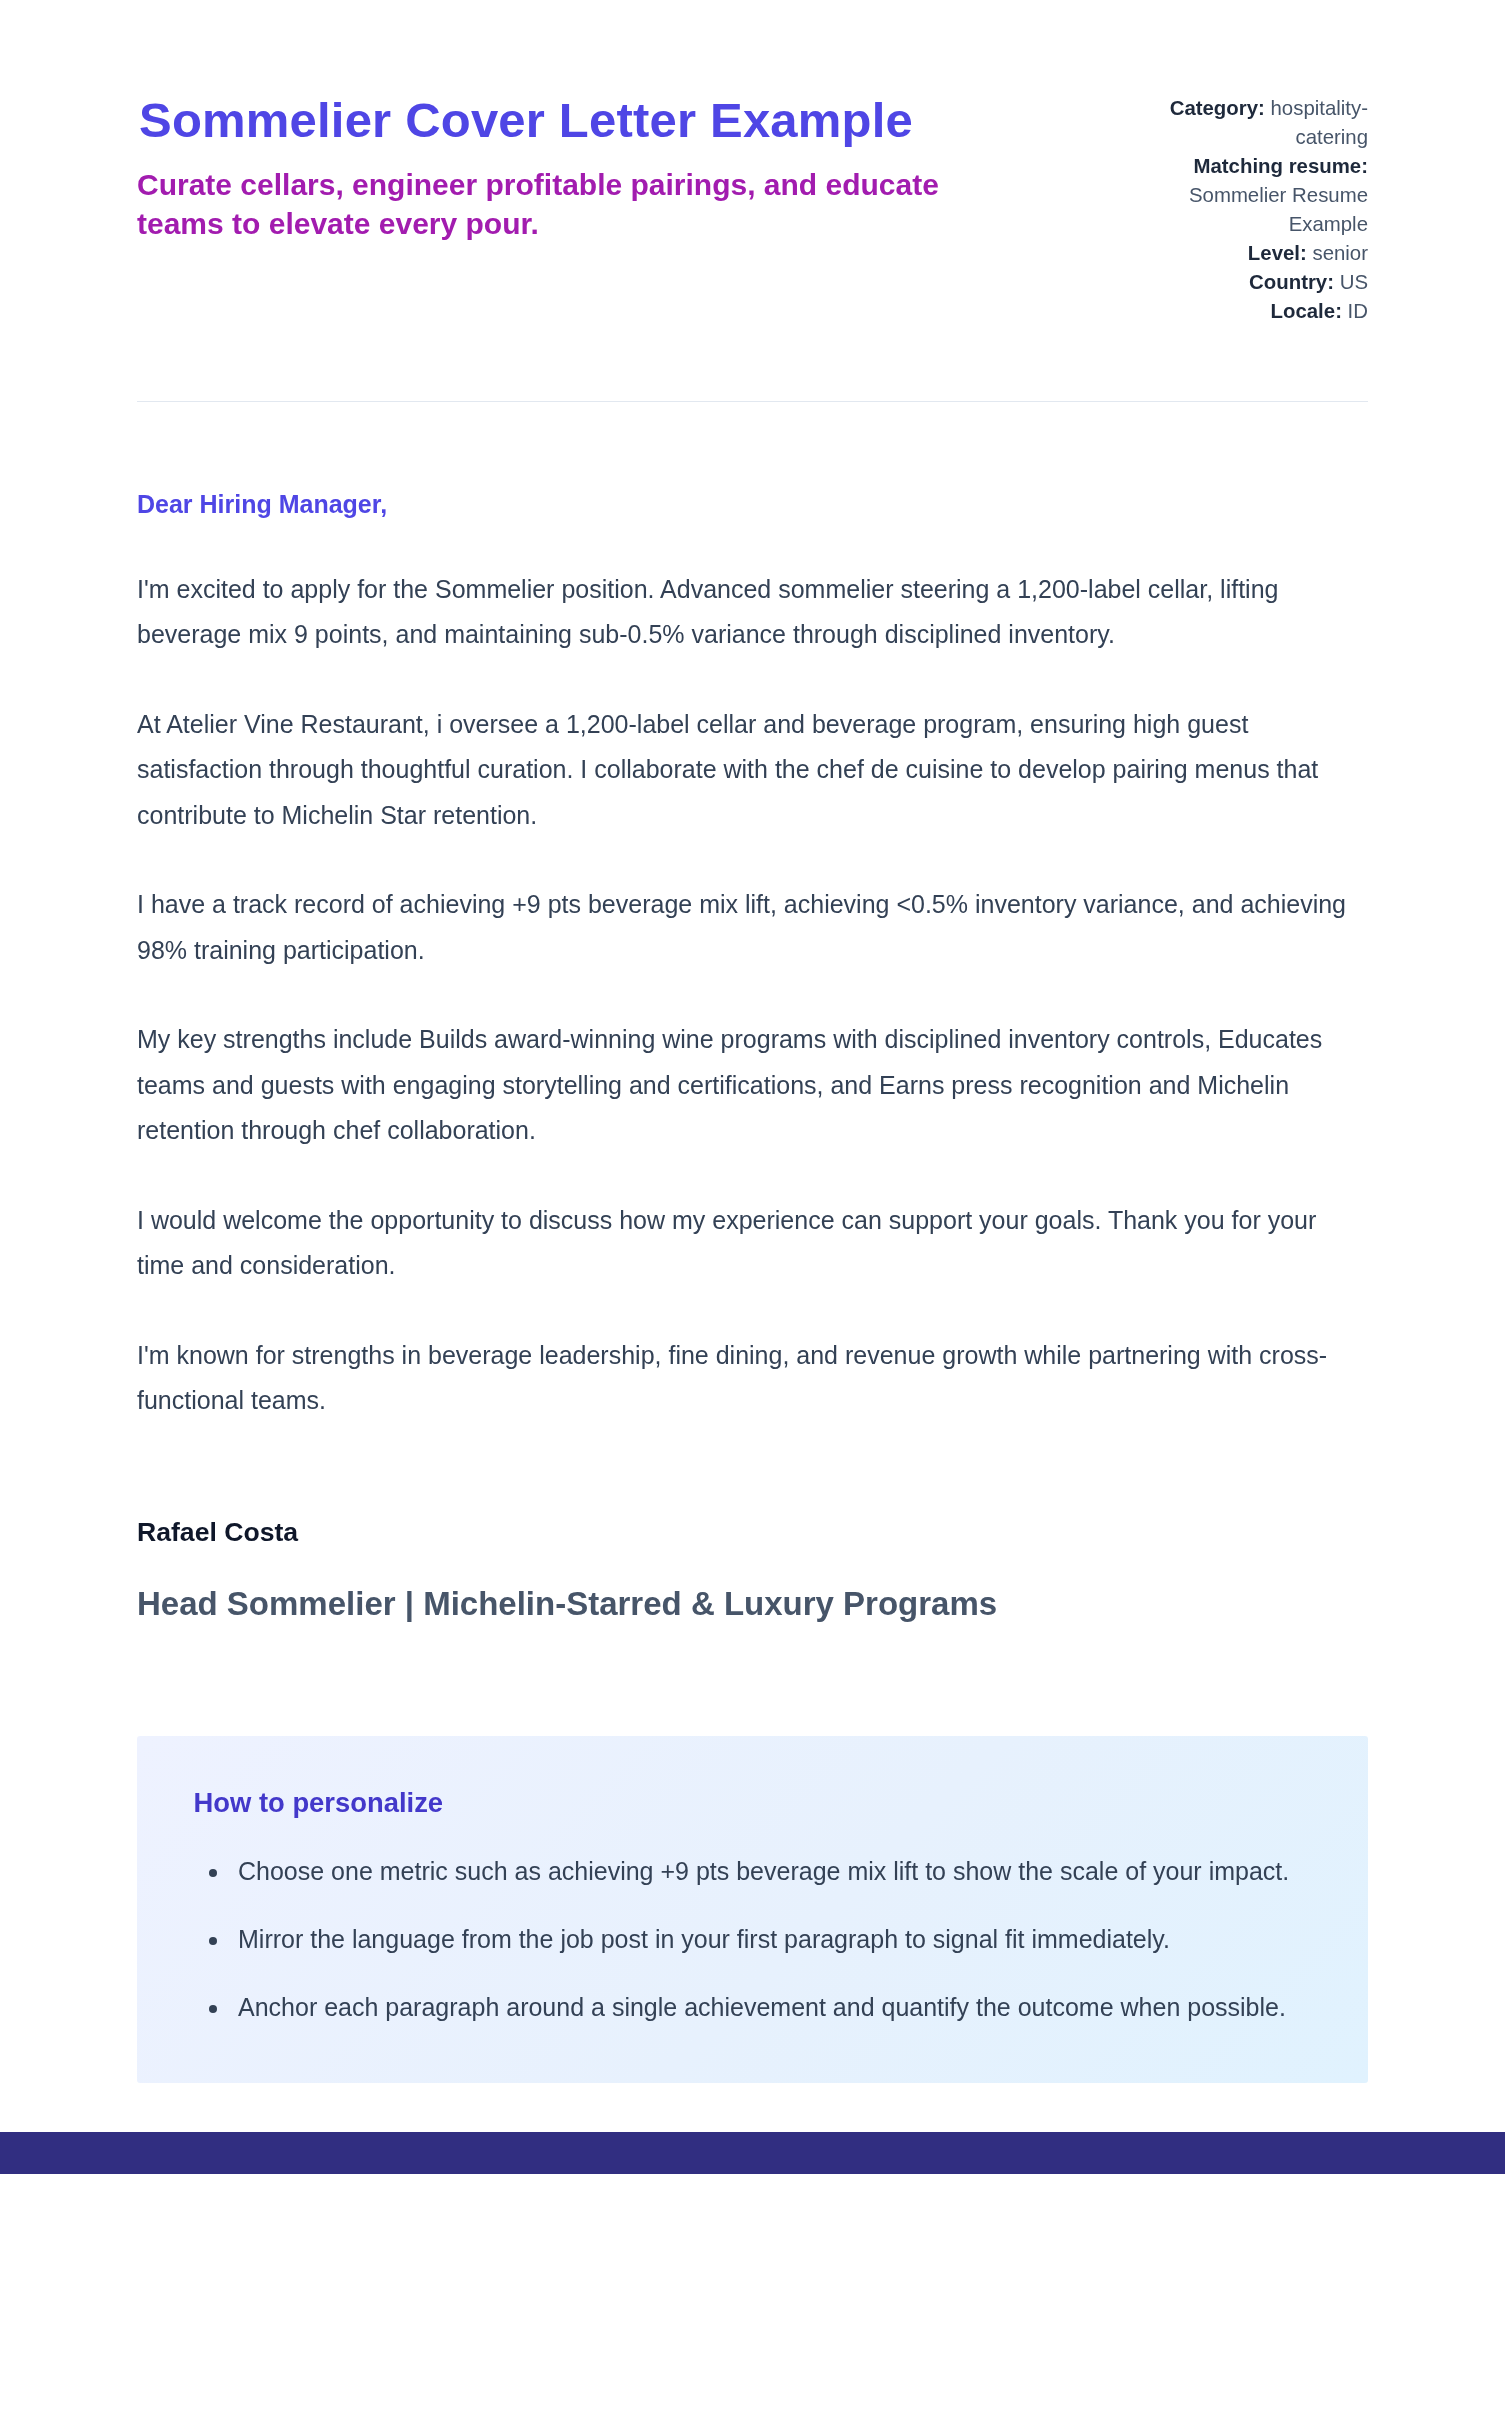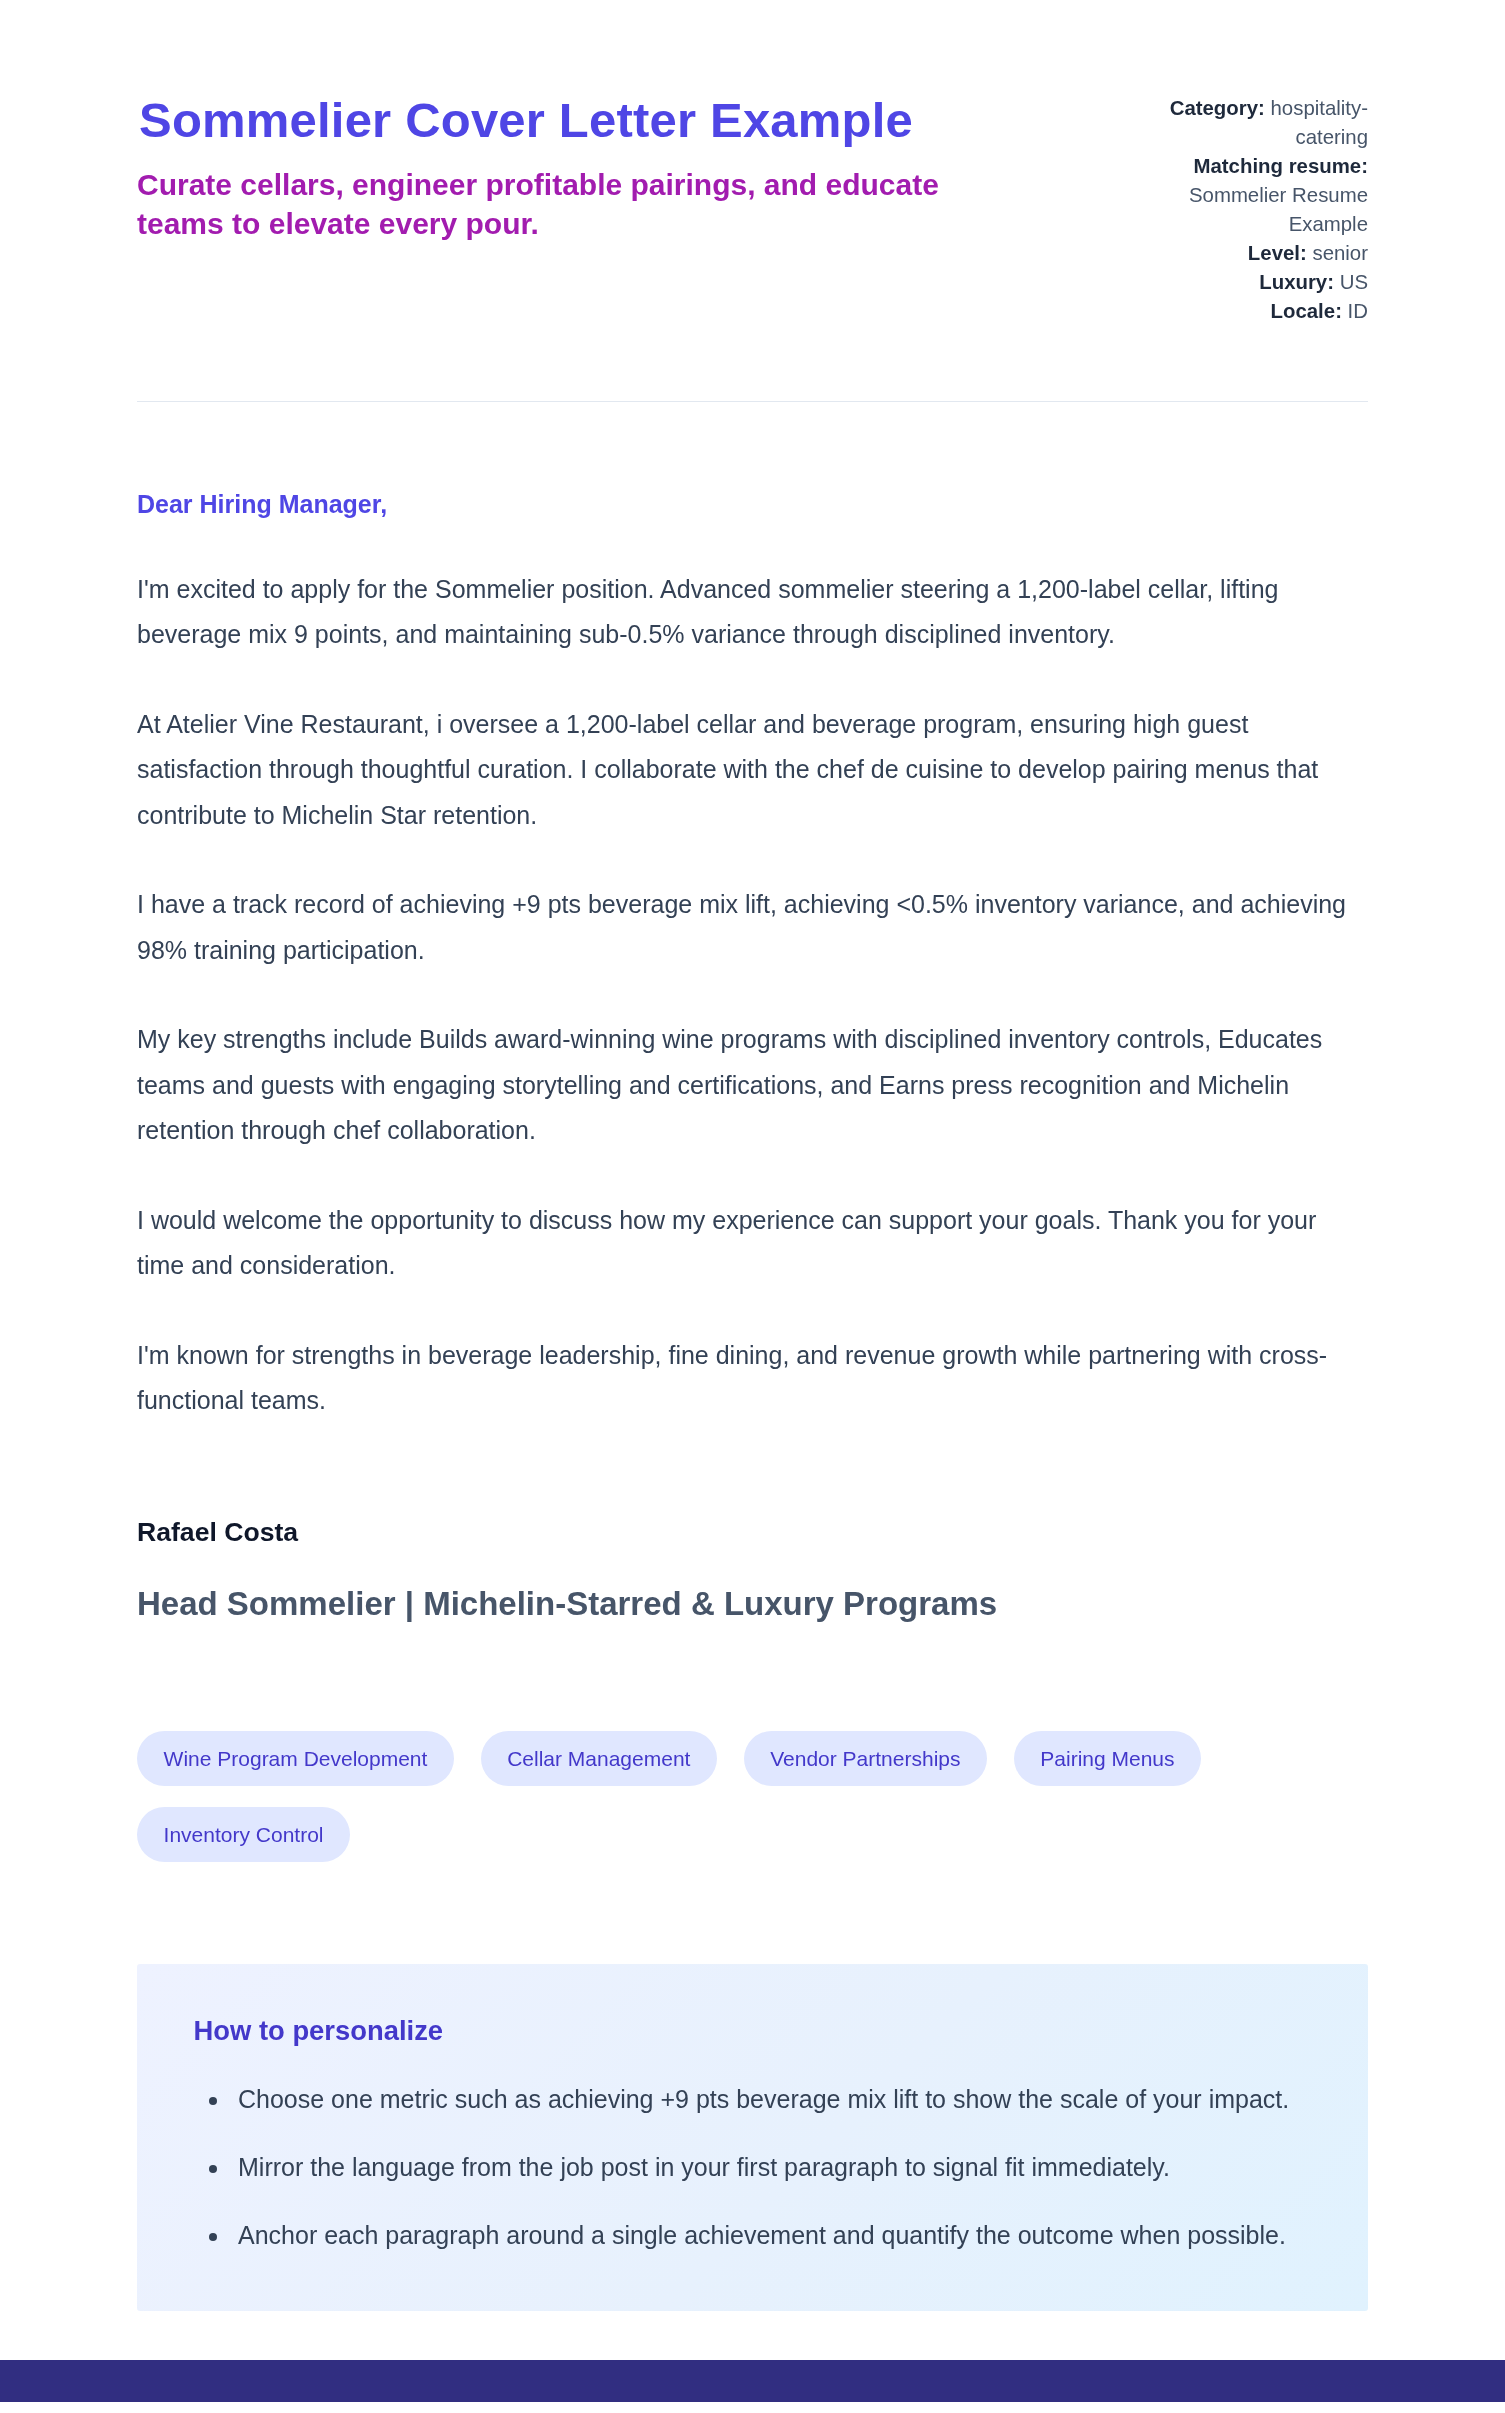--- a/index.html
+++ b/index.html
@@ -143,21 +143,21 @@
       </div>
       <div class="meta-row">
         <strong>Matching resume:</strong>
         <span>Sommelier Resume Example</span>
       </div>
       <div class="meta-row">
         <strong>Level:</strong>
         <span>senior</span>
       </div>
       <div class="meta-row">
-        <strong>Luxury:</strong>
+        <strong>Country:</strong>
         <span>US</span>
       </div>
       <div class="meta-row">
         <strong>Locale:</strong>
         <span>ID</span>
       </div>
     </aside>
   </header>
 
   <hr class="divider">
@@ -171,27 +171,20 @@
     <p class="para">My key strengths include Builds award-winning wine programs with disciplined inventory controls, Educates teams and guests with engaging storytelling and certifications, and Earns press recognition and Michelin retention through chef collaboration.</p>
     <p class="para">I would welcome the opportunity to discuss how my experience can support your goals. Thank you for your time and consideration.</p>
     <p class="para">I'm known for strengths in beverage leadership, fine dining, and revenue growth while partnering with cross-functional teams.</p>
 
     <div class="signature">
       <p class="signature-name">Rafael Costa</p>
       <p class="signature-role">Head Sommelier | Michelin-Starred &amp; Luxury Programs</p>
     </div>
   </section>
 
-  <div class="tags">
-    <span class="tag">Wine Program Development</span>
-    <span class="tag">Cellar Management</span>
-    <span class="tag">Vendor Partnerships</span>
-    <span class="tag">Pairing Menus</span>
-    <span class="tag">Inventory Control</span>
-  </div>
 
   <section class="tipbox">
     <h2 class="tipbox-title">How to personalize</h2>
     <ul>
       <li>Choose one metric such as achieving +9 pts beverage mix lift to show the scale of your impact.</li>
       <li>Mirror the language from the job post in your first paragraph to signal fit immediately.</li>
       <li>Anchor each paragraph around a single achievement and quantify the outcome when possible.</li>
     </ul>
   </section>
 

